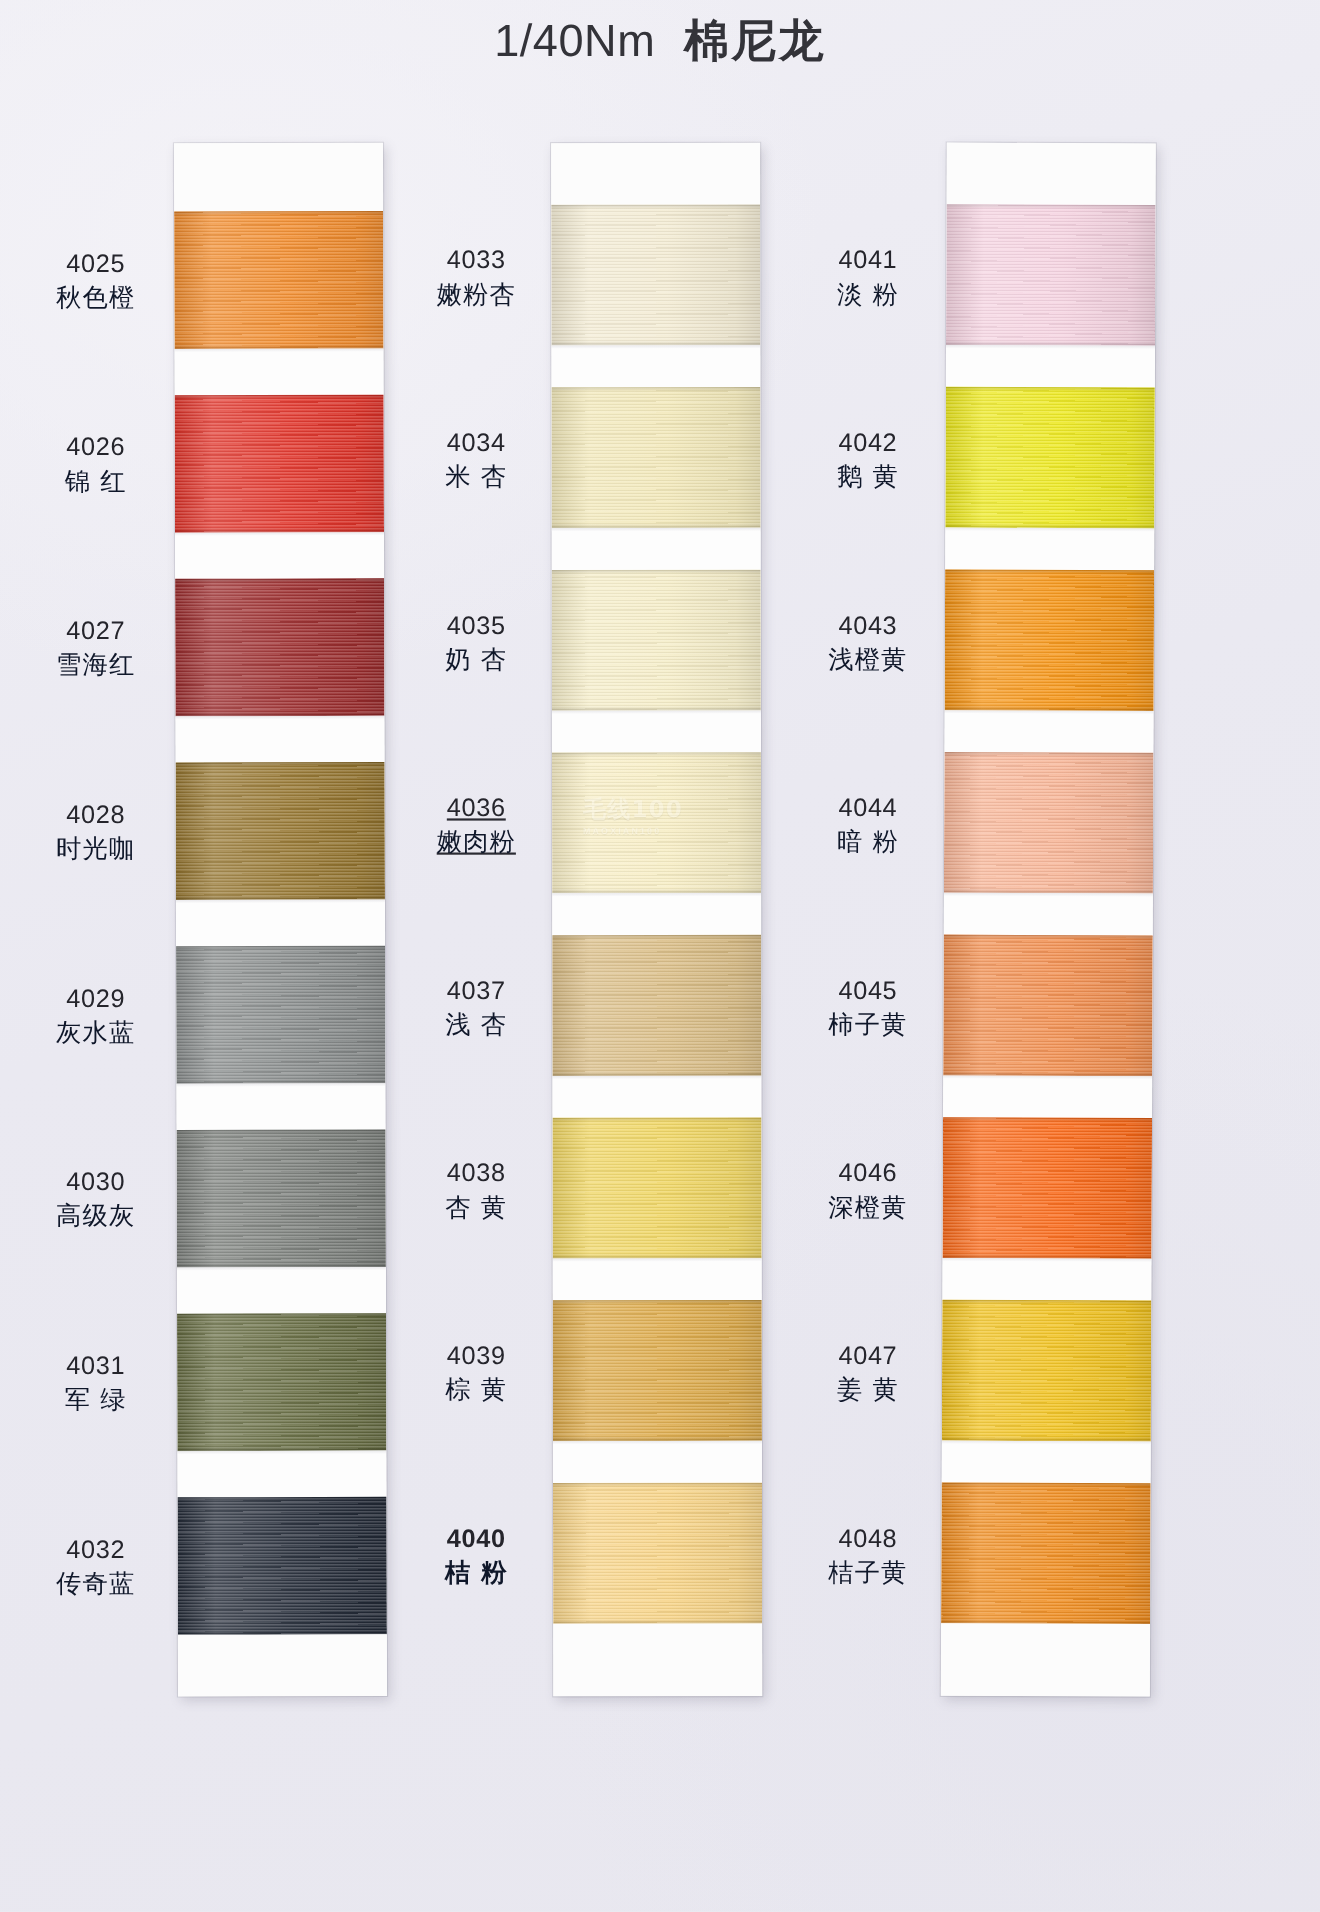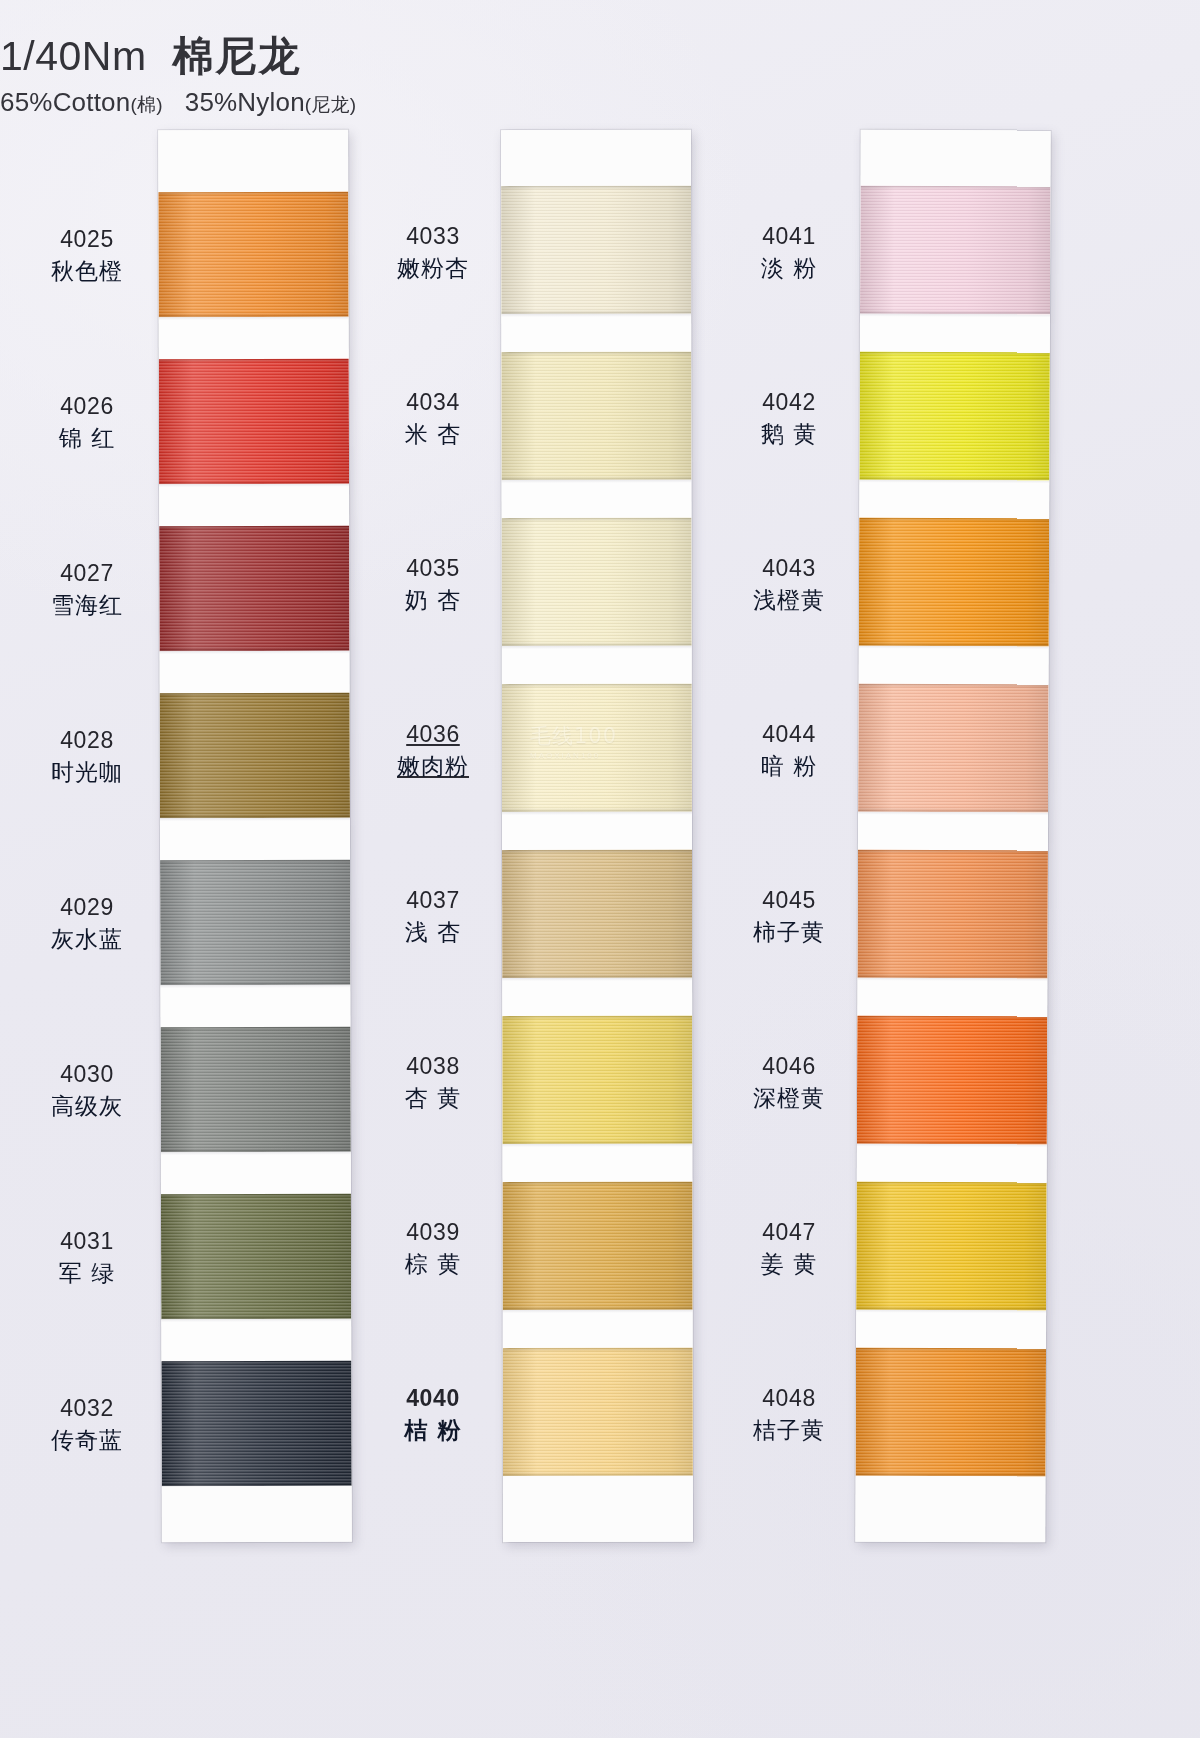--- a/index.html
+++ b/index.html
@@ -15,21 +15,21 @@
   
   .paper-tint{
     position:absolute;inset:0;
     background:
       radial-gradient(ellipse 900px 700px at 18% 12%, #f3f2f7 0%, rgba(243,242,247,0) 60%),
       radial-gradient(ellipse 800px 900px at 85% 85%, #e6e5ee 0%, rgba(230,229,238,0) 65%),
       linear-gradient(160deg,#f0eff5 0%,#eae9f1 45%,#e8e7ef 100%);
     pointer-events:none;
   }
   .header{
-    position:absolute;top:33px;left:0;right:0;text-align:left;
+    position:absolute;top:14px;left:0;right:0;text-align:center;
   }
   .title{
     font-size:41px;font-weight:400;letter-spacing:.5px;color:#333339;
     line-height:1.15;
   }
   .title .tnum{font-family:"Liberation Sans",sans-serif;}
   .title .tcn{margin-left:26px;font-family:"DejaVu Sans",sans-serif;font-weight:700;letter-spacing:2px;}
   .subtitle{
     margin-top:7px;font-size:26px;color:#35353c;letter-spacing:.2px;
   }
@@ -121,44 +121,41 @@
     display:block;font-size:23px;color:#25252c;letter-spacing:.6px;
     font-family:"Liberation Sans",sans-serif;
   }
   .label .name{
     display:block;font-size:23px;color:#0f172a;margin-top:3px;
     font-family:"DejaVu Sans",sans-serif;letter-spacing:1px;
   }
 
   .watermark{
     position:absolute;left:530px;top:722px;width:130px;height:42px;
-    opacity:.30;pointer-events:none;
+    opacity:.30;pointer-events:none;font-weight:bold;
   }
   .watermark .wm-main{
     font-size:21px;color:#ffffff;letter-spacing:1px;
     text-shadow:0 1px 1px rgba(150,140,110,.55);
     font-family:"DejaVu Sans",sans-serif;
   }
   .watermark .wm-sub{
     font-size:8px;color:#ffffff;letter-spacing:2px;margin-top:1px;
     text-shadow:0 1px 1px rgba(150,140,110,.5);
     font-family:"Liberation Sans",sans-serif;
   }
 </style>
 </head>
 <body>
 
 <div class="paper-tint"></div>
 
 <div class="header">
   <div class="title">
     <span class="tnum">1/40Nm</span><span class="tcn">棉尼龙</span>
-  </div>
-  <div class="subtitle">
-    <span>65%Cotton</span><span class="sm">(棉)</span><span class="gap"></span><span>35%Nylon</span><span class="sm">(尼龙)</span>
   </div>
 </div>
 
 <div class="columns">
   <div class="column col-1">
     <div class="strip">
         <div class="strip-inner">
           <div class="lip" style="top: 0px; height: 62px;"></div>
           <div class="swatch" title="4025 秋色橙" style="top: 62px; height: 125px; background: rgb(240, 138, 42);">
             <div class="threads"></div>

